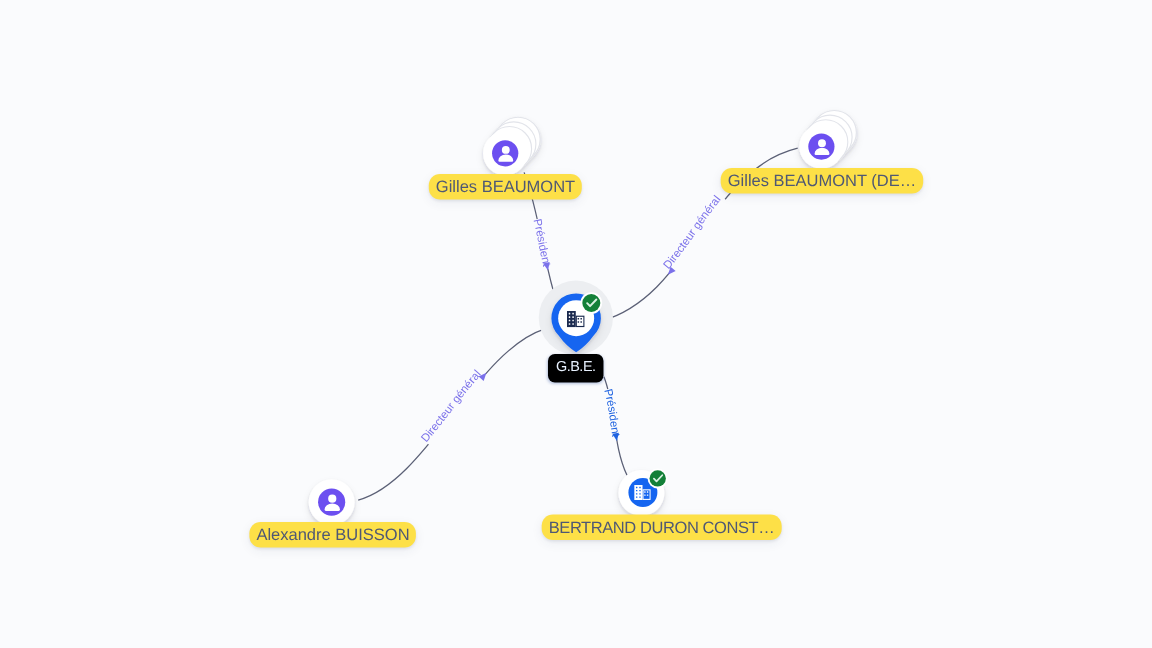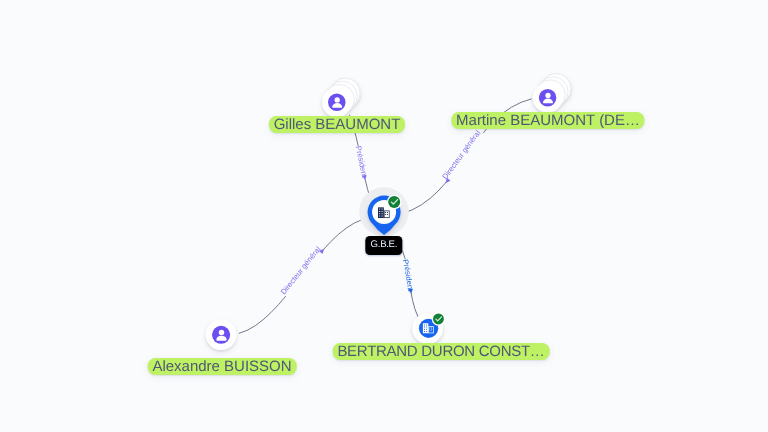--- a/index.html
+++ b/index.html
@@ -1,21 +1,21 @@
 <!DOCTYPE html>
 <html><head>
 <meta charset="utf-8">
 <style>
   html,body{margin:0;padding:0;}
   body{width:768px;height:432px;background:#fafbfd;overflow:hidden;
        font-family:"Liberation Sans",sans-serif;-webkit-font-smoothing:antialiased;text-rendering:geometricPrecision;}
   #stage{position:relative;width:768px;height:432px;background:#fafbfd;}
   .lay{position:absolute;left:0;top:0;width:768px;height:432px;}
-  .nlabel{position:absolute;background:#bef264;border-radius:7.5px;
-          color:#4f5874;white-space:nowrap;font-size:15px;line-height:18.1px;
+  .nlabel{position:absolute;background:#fde047;border-radius:7.5px;
+          color:#4f5874;white-space:nowrap;font-size:11px;line-height:18.1px;
           height:16.6px;padding:0 4.7px;overflow:hidden;
           box-shadow:0 1px 2px rgba(40,50,90,.10),0 2px 8px rgba(40,50,90,.07);
           transform:translateX(-50%);will-change:transform;}
   .nlabel.primary{background:#000000;color:#e9f2ff;border-radius:4.6px;
           font-size:9.6px;height:19px;line-height:17.0px;letter-spacing:-0.3px;
           padding:0 5.6px 0 5.3px;
           box-shadow:0 1px 2px rgba(20,60,150,.28);}
 </style>
 </head>
 <body>
@@ -130,18 +130,18 @@
           <rect x="429.45200000000006" y="329.596" width="0.96" height="0.96" rx="0.192" fill="#ffffff"></rect>
           <rect x="431.22800000000007" y="329.596" width="0.96" height="0.96" rx="0.192" fill="#ffffff"></rect>
         </g>
         <circle cx="438.45" cy="318.95" r="6.7" fill="#fff"></circle>
         <circle cx="438.45" cy="318.95" r="5.45" fill="#138038"></circle>
         <path d="M 435.943 319.05899999999997 l 1.744 1.7985000000000002 l 3.815 -4.033" fill="none" stroke="#d8f0e0" stroke-width="1.17175" stroke-linecap="round" stroke-linejoin="round"></path>
       </g>
     </svg>
   <div class="lay" id="labels">
       <div class="nlabel" style="left: 337.3px; top: 115.8px;">Gilles BEAUMONT</div>
-      <div class="nlabel" style="left: 547.7px; top: 111.5px;">Martine BEAUMONT (DE…</div>
+      <div class="nlabel" style="left: 547.7px; top: 111.5px;">Gilles BEAUMONT (DE…</div>
       <div class="nlabel primary" style="left: 384.2px; top: 236px;">G.B.E.</div>
-      <div class="nlabel" style="left: 221.5px; top: 348px; margin-top: 10px;">Alexandre BUISSON</div>
+      <div class="nlabel" style="left: 221.5px; top: 348px;">Alexandre BUISSON</div>
       <div class="nlabel" style="left: 428.5px; top: 342.9px; letter-spacing: -0.28px; margin-left: 12px;">BERTRAND DURON CONST…</div>
     </div>
 </div>
 
 </body></html>

